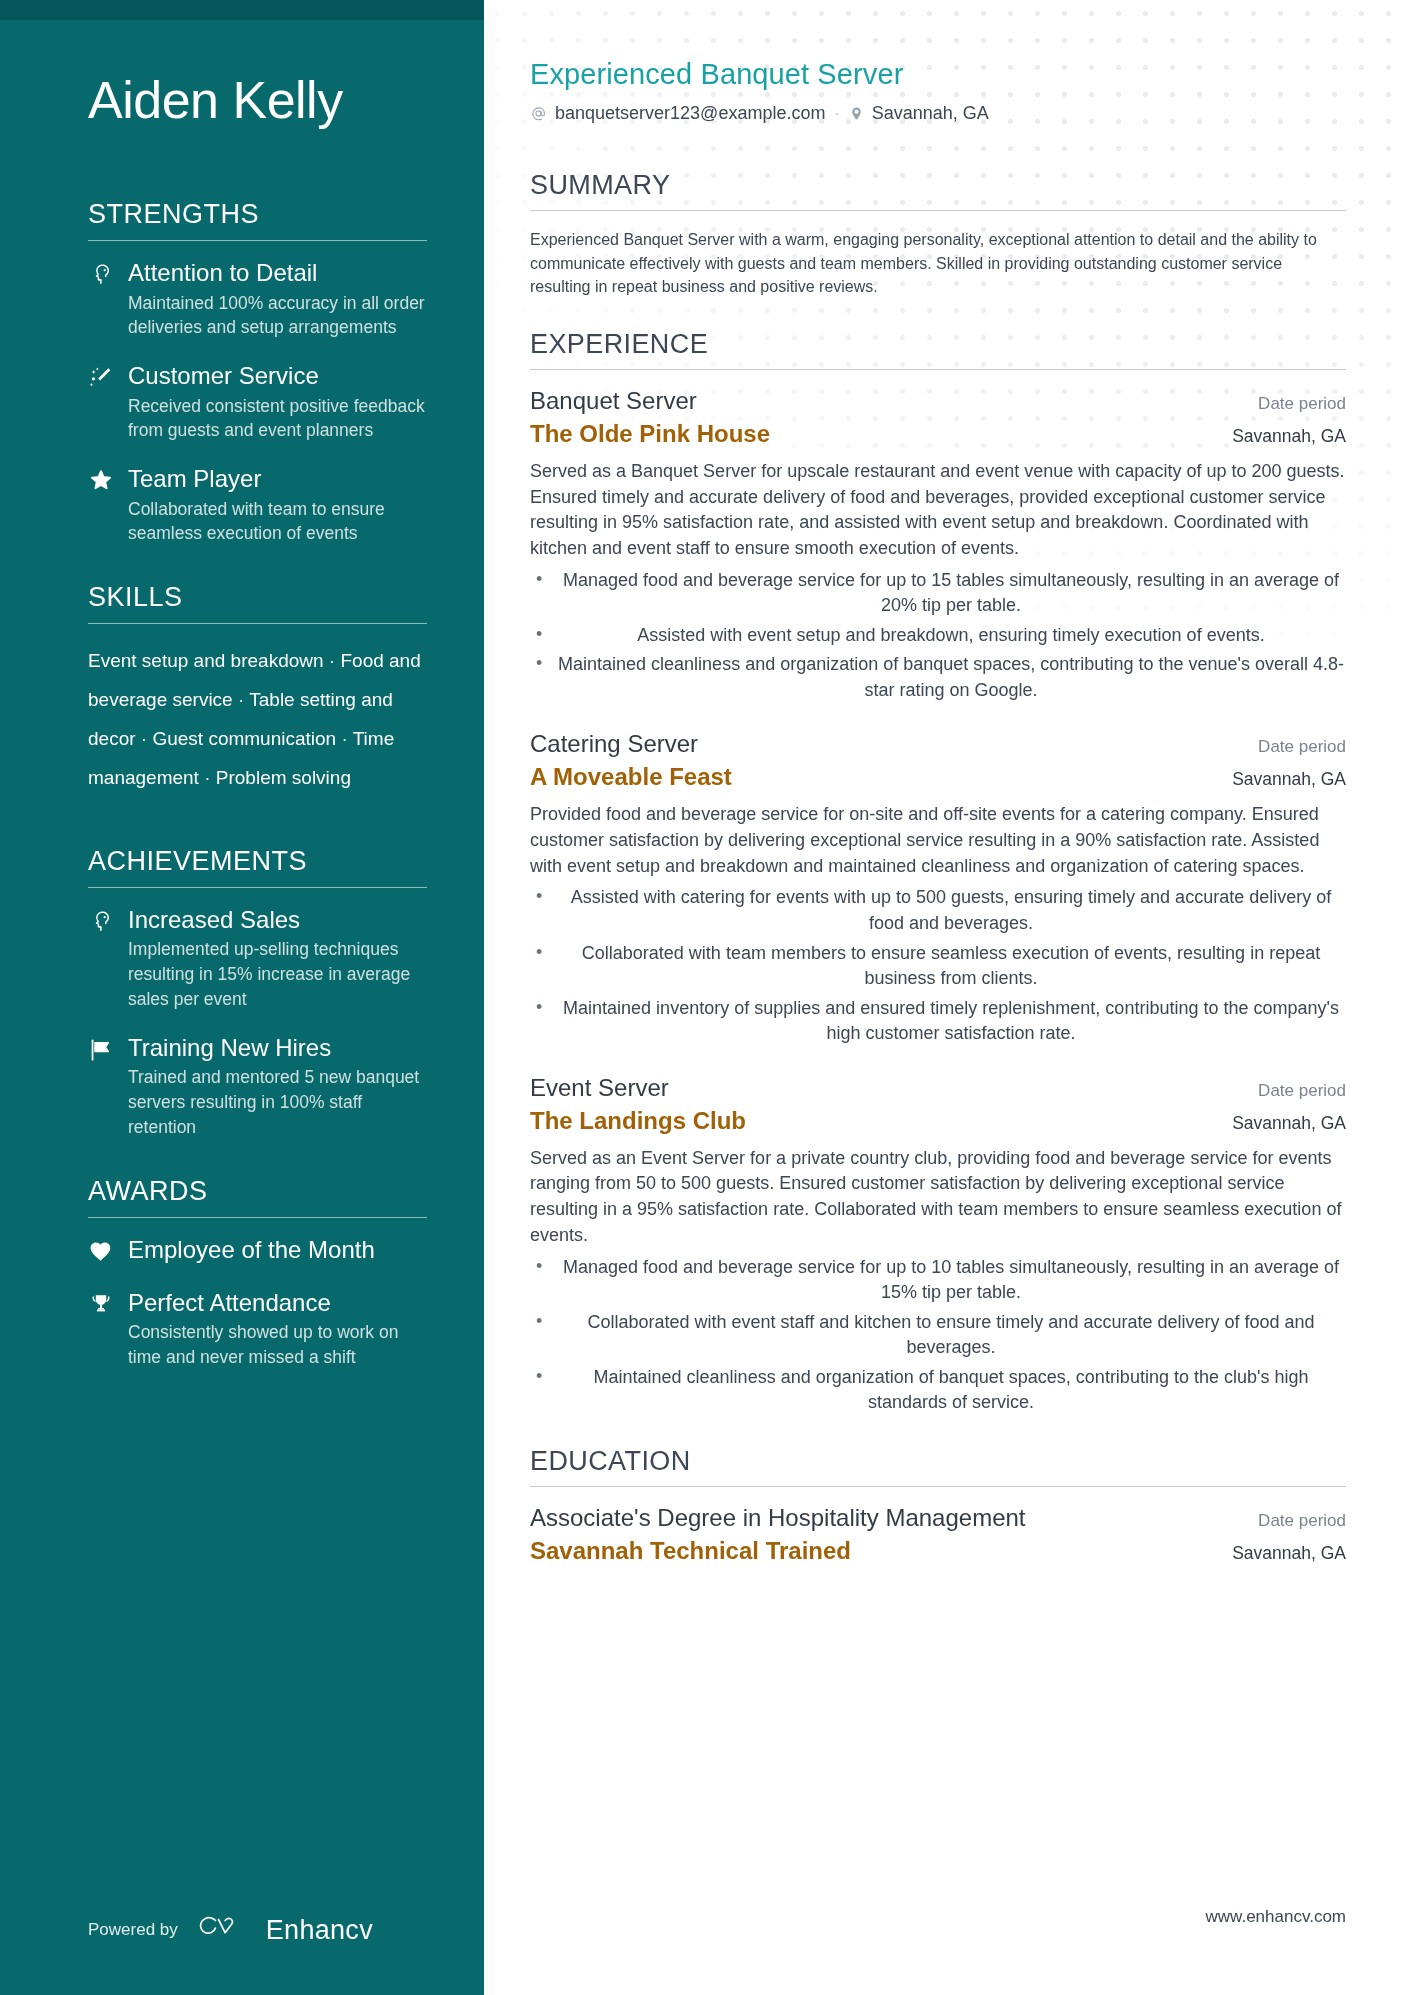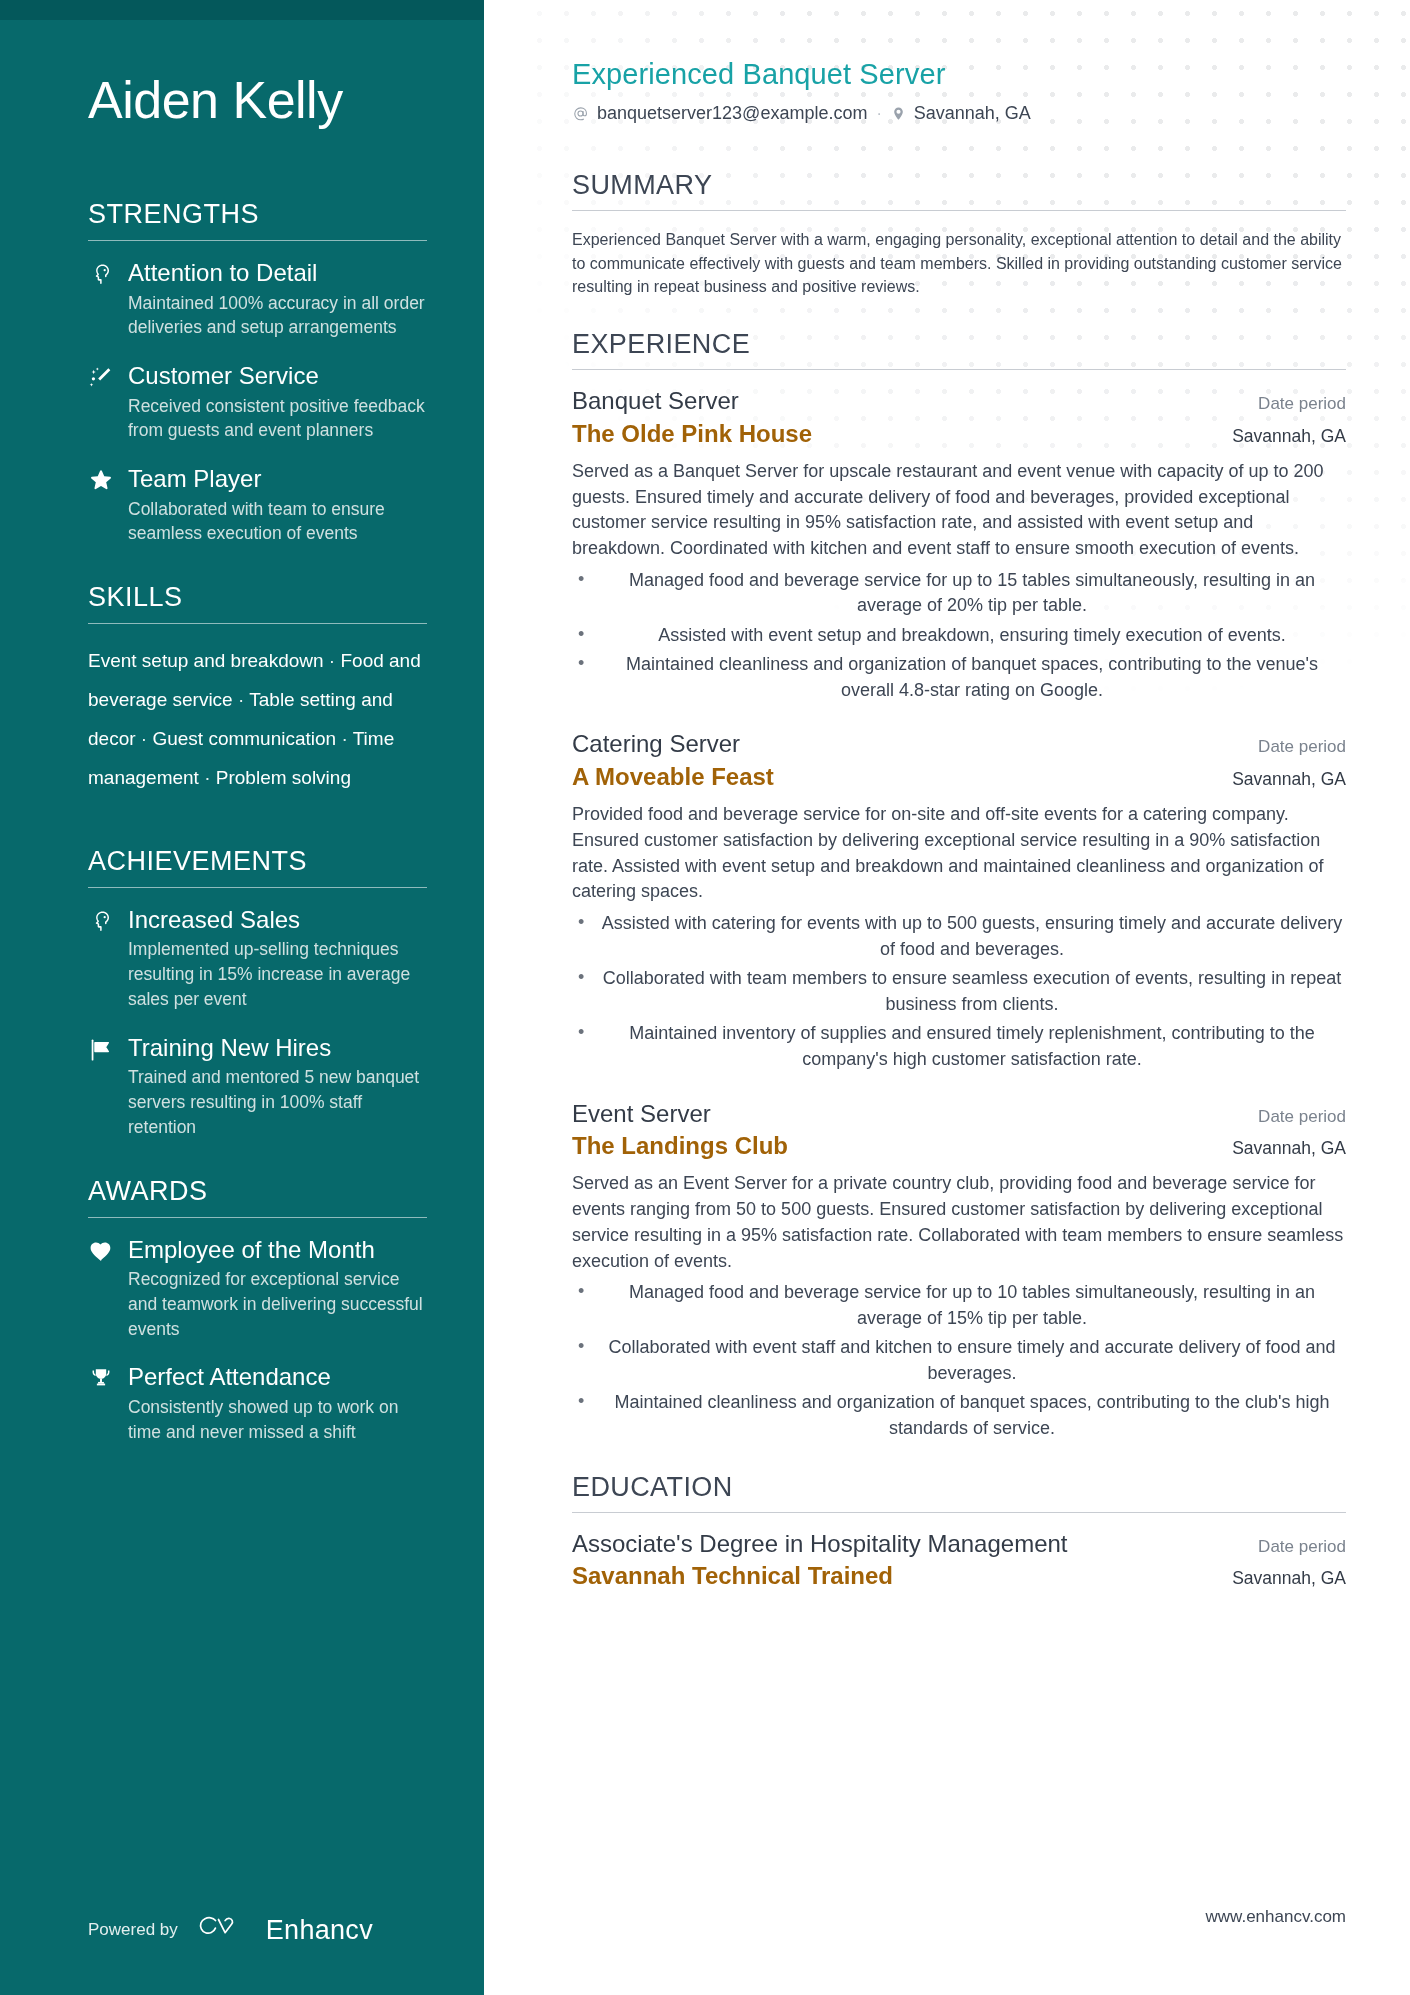--- a/index.html
+++ b/index.html
@@ -8,21 +8,20 @@
     background: #ffffff;
     font-family: "Liberation Sans", sans-serif;
   }
   .page {
     position: relative;
     width: 1410px;
     min-height: 1995px;
     display: flex;
     background: #ffffff;
     overflow: hidden;
-    gap: 42px;
   }
 
   
   .sidebar {
     width: 484px;
     flex: 0 0 484px;
     background: #07696b;
     color: #ffffff;
     position: relative;
     padding: 0 0 0 0;
@@ -337,21 +336,20 @@
         <div class="side-rule"></div>
 
         <div class="side-item">
           <span class="side-icon">
             <svg width="26" height="26" viewBox="0 0 24 24" fill="#ffffff">
                 <path d="M12 20.4l-1.4-1.3C5.5 14.5 2.4 11.7 2.4 8.2c0-2.8 2.2-5 5-5 1.6 0 3.1.7 4.1 1.9 1-1.2 2.5-1.9 4.1-1.9 2.8 0 5 2.2 5 5 0 3.5-3.1 6.3-8.2 10.9L12 20.4z"></path>
               </svg>
           </span>
           <div class="side-item-body">
             <div class="side-item-title">Employee of the Month</div>
-            <div class="side-item-desc">Recognized for exceptional service and teamwork in delivering successful events</div>
           </div>
         </div>
 
         <div class="side-item">
           <span class="side-icon">
             <svg width="26" height="26" viewBox="0 0 24 24" fill="#ffffff">
                 <path d="M7.2 3h9.6v4.1c0 2.6-2.1 4.7-4.8 4.7S7.2 9.7 7.2 7.1V3z"></path>
                 <path d="M6.6 4.1H4.2v1.6c0 1.8 1.2 3.2 2.9 3.5l-.3-1.6c-.7-.3-1.2-1-1.2-1.9V4.1zM17.4 4.1h2.4v1.6c0 1.8-1.2 3.2-2.9 3.5l.3-1.6c.7-.3 1.2-1 1.2-1.9V4.1z"></path>
                 <path d="M11.1 11.6h1.8v3.2h-1.8z"></path>
                 <path d="M8.2 16.2h7.6v1.7H8.2z"></path>

